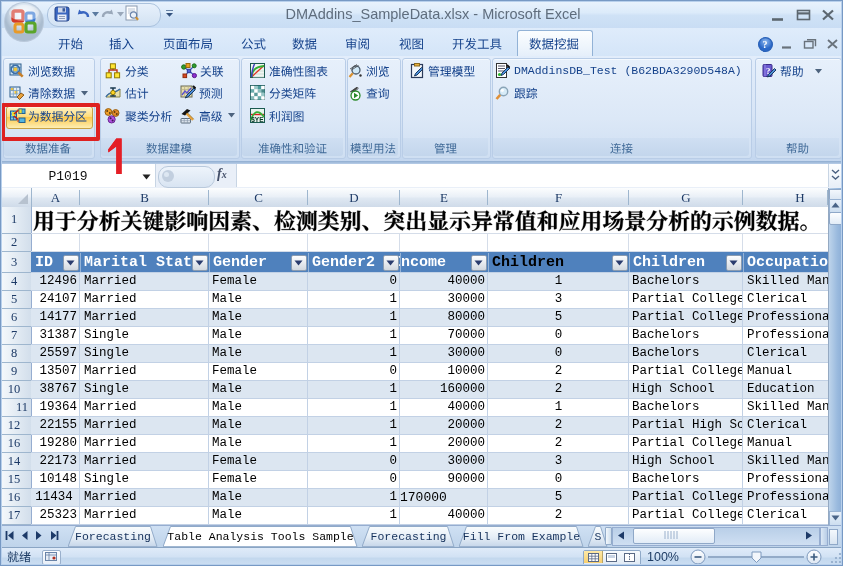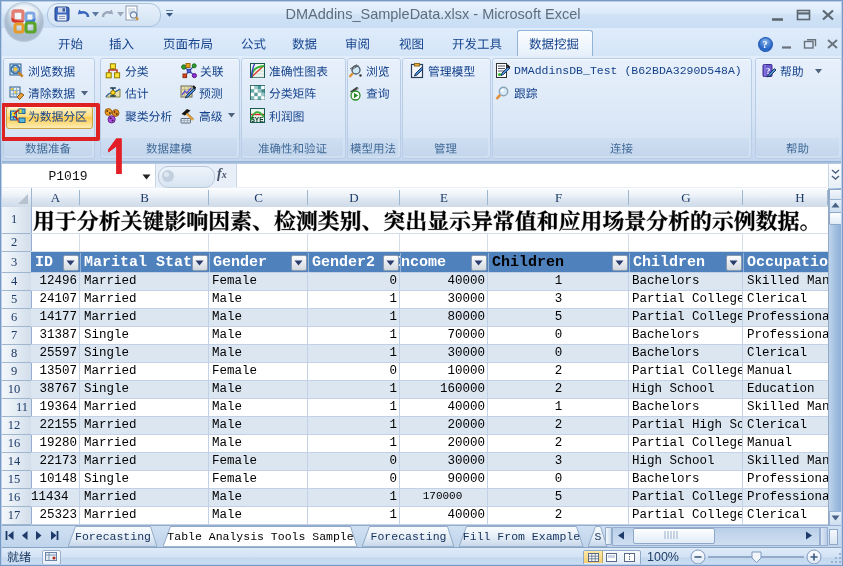--- a/index.html
+++ b/index.html
@@ -1053,25 +1053,25 @@
 <div style="position:absolute;left:31px;top:472px;width:46px;text-align:right;font-family:Liberation Mono,monospace;font-size:12.5px;color:#000;white-space:nowrap">10148</div>
 <div style="position:absolute;left:84px;top:472px;font-family:Liberation Mono,monospace;font-size:12.5px;color:#000;white-space:nowrap">Single</div>
 <div style="position:absolute;left:212px;top:472px;font-family:Liberation Mono,monospace;font-size:12.5px;color:#000;white-space:nowrap">Female</div>
 <div style="position:absolute;left:308px;top:472px;width:89px;text-align:right;font-family:Liberation Mono,monospace;font-size:12.5px;color:#000;white-space:nowrap">0</div>
 <div style="position:absolute;left:400px;top:472px;width:85px;text-align:right;font-family:Liberation Mono,monospace;font-size:12.5px;color:#000;white-space:nowrap">90000</div>
 <div style="position:absolute;left:488px;top:472px;width:141px;text-align:center;font-family:Liberation Mono,monospace;font-size:12.5px;color:#000;white-space:nowrap">0</div>
 <div style="position:absolute;left:632px;top:472px;width:111px;overflow:hidden;font-family:Liberation Mono,monospace;font-size:12.5px;color:#000;white-space:nowrap">Bachelors</div>
 <div style="position:absolute;left:747px;top:472px;width:81px;overflow:hidden;font-family:Liberation Mono,monospace;font-size:12.5px;color:#000;white-space:nowrap">Professional</div>
 <div style="position:absolute;left:31px;top:488.5px;width:797px;height:17.5px;background:#dce6f1"></div>
 <div style="position:absolute;left:31px;top:488px;width:797px;height:1px;background:#c2d1e5"></div>
-<div style="position:absolute;left:31px;top:490px;width:46px;text-align:left;font-family:Liberation Mono,monospace;font-size:12.5px;color:#000;white-space:nowrap">11434</div>
+<div style="position:absolute;left:31px;top:490px;width:46px;text-align:center;font-family:Liberation Mono,monospace;font-size:12.5px;color:#000;white-space:nowrap">11434</div>
 <div style="position:absolute;left:84px;top:490px;font-family:Liberation Mono,monospace;font-size:12.5px;color:#000;white-space:nowrap">Married</div>
 <div style="position:absolute;left:212px;top:490px;font-family:Liberation Mono,monospace;font-size:12.5px;color:#000;white-space:nowrap">Male</div>
 <div style="position:absolute;left:308px;top:490px;width:89px;text-align:right;font-family:Liberation Mono,monospace;font-size:12.5px;color:#000;white-space:nowrap">1</div>
-<div style="position:absolute;left:400px;top:490px;width:85px;text-align:center;font-family:Liberation Mono,monospace;font-size:11px;color:#000;white-space:nowrap">170000</div>
+<div style="position:absolute;left:400px;top:490px;width:85px;text-align:left;font-family:Liberation Mono,monospace;font-size:13px;color:#000;white-space:nowrap">170000</div>
 <div style="position:absolute;left:488px;top:490px;width:141px;text-align:center;font-family:Liberation Mono,monospace;font-size:12.5px;color:#000;white-space:nowrap">5</div>
 <div style="position:absolute;left:632px;top:490px;width:111px;overflow:hidden;font-family:Liberation Mono,monospace;font-size:12.5px;color:#000;white-space:nowrap">Partial College</div>
 <div style="position:absolute;left:747px;top:490px;width:81px;overflow:hidden;font-family:Liberation Mono,monospace;font-size:12.5px;color:#000;white-space:nowrap">Professional</div>
 <div style="position:absolute;left:31px;top:506px;width:797px;height:1px;background:#c2d1e5"></div>
 <div style="position:absolute;left:31px;top:508px;width:46px;text-align:right;font-family:Liberation Mono,monospace;font-size:12.5px;color:#000;white-space:nowrap">25323</div>
 <div style="position:absolute;left:84px;top:508px;font-family:Liberation Mono,monospace;font-size:12.5px;color:#000;white-space:nowrap">Married</div>
 <div style="position:absolute;left:212px;top:508px;font-family:Liberation Mono,monospace;font-size:12.5px;color:#000;white-space:nowrap">Male</div>
 <div style="position:absolute;left:308px;top:508px;width:89px;text-align:right;font-family:Liberation Mono,monospace;font-size:12.5px;color:#000;white-space:nowrap">1</div>
 <div style="position:absolute;left:400px;top:508px;width:85px;text-align:right;font-family:Liberation Mono,monospace;font-size:12.5px;color:#000;white-space:nowrap">40000</div>
 <div style="position:absolute;left:488px;top:508px;width:141px;text-align:center;font-family:Liberation Mono,monospace;font-size:12.5px;color:#000;white-space:nowrap">2</div>

